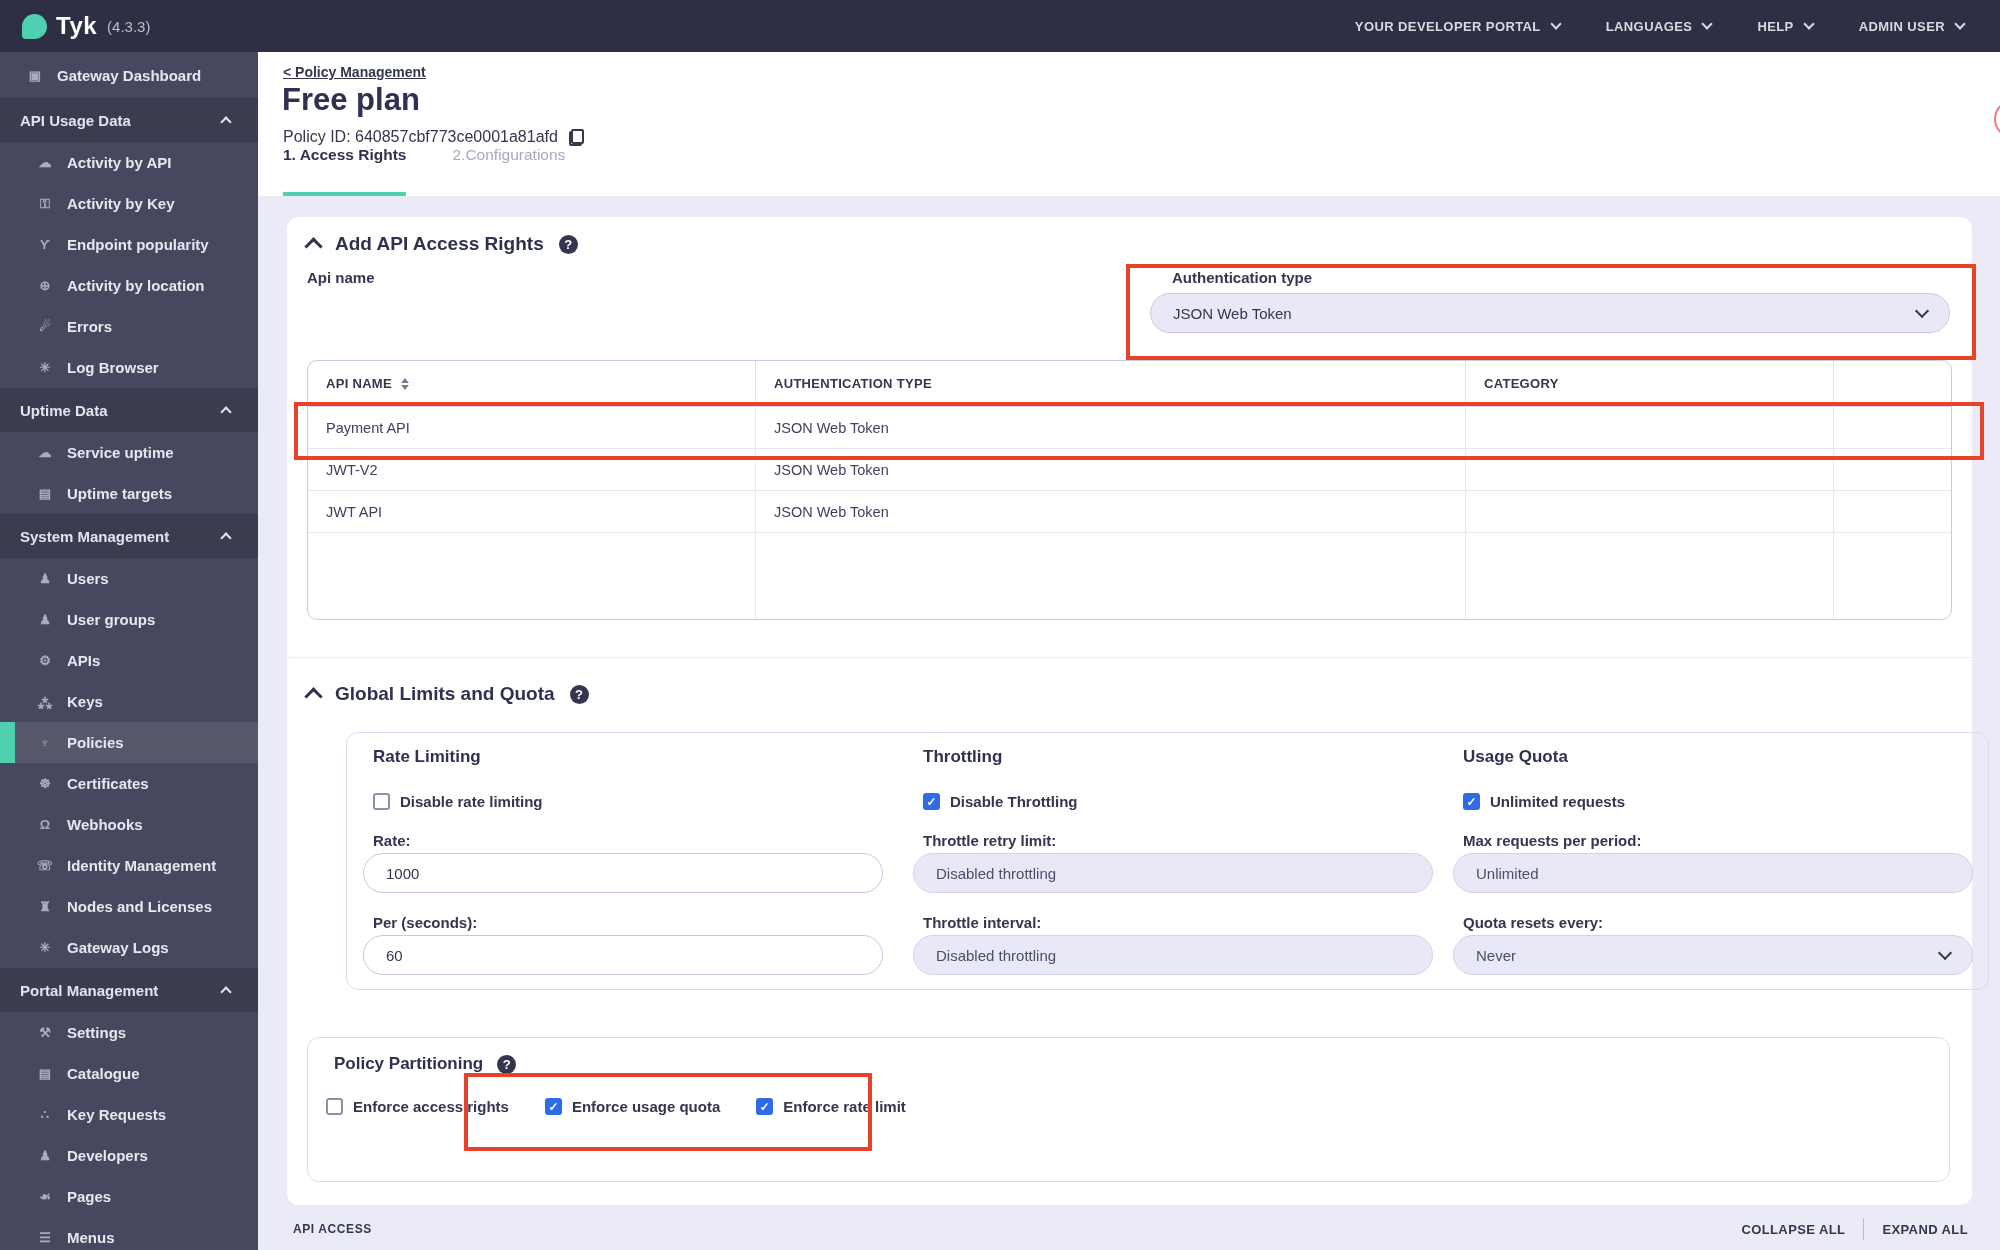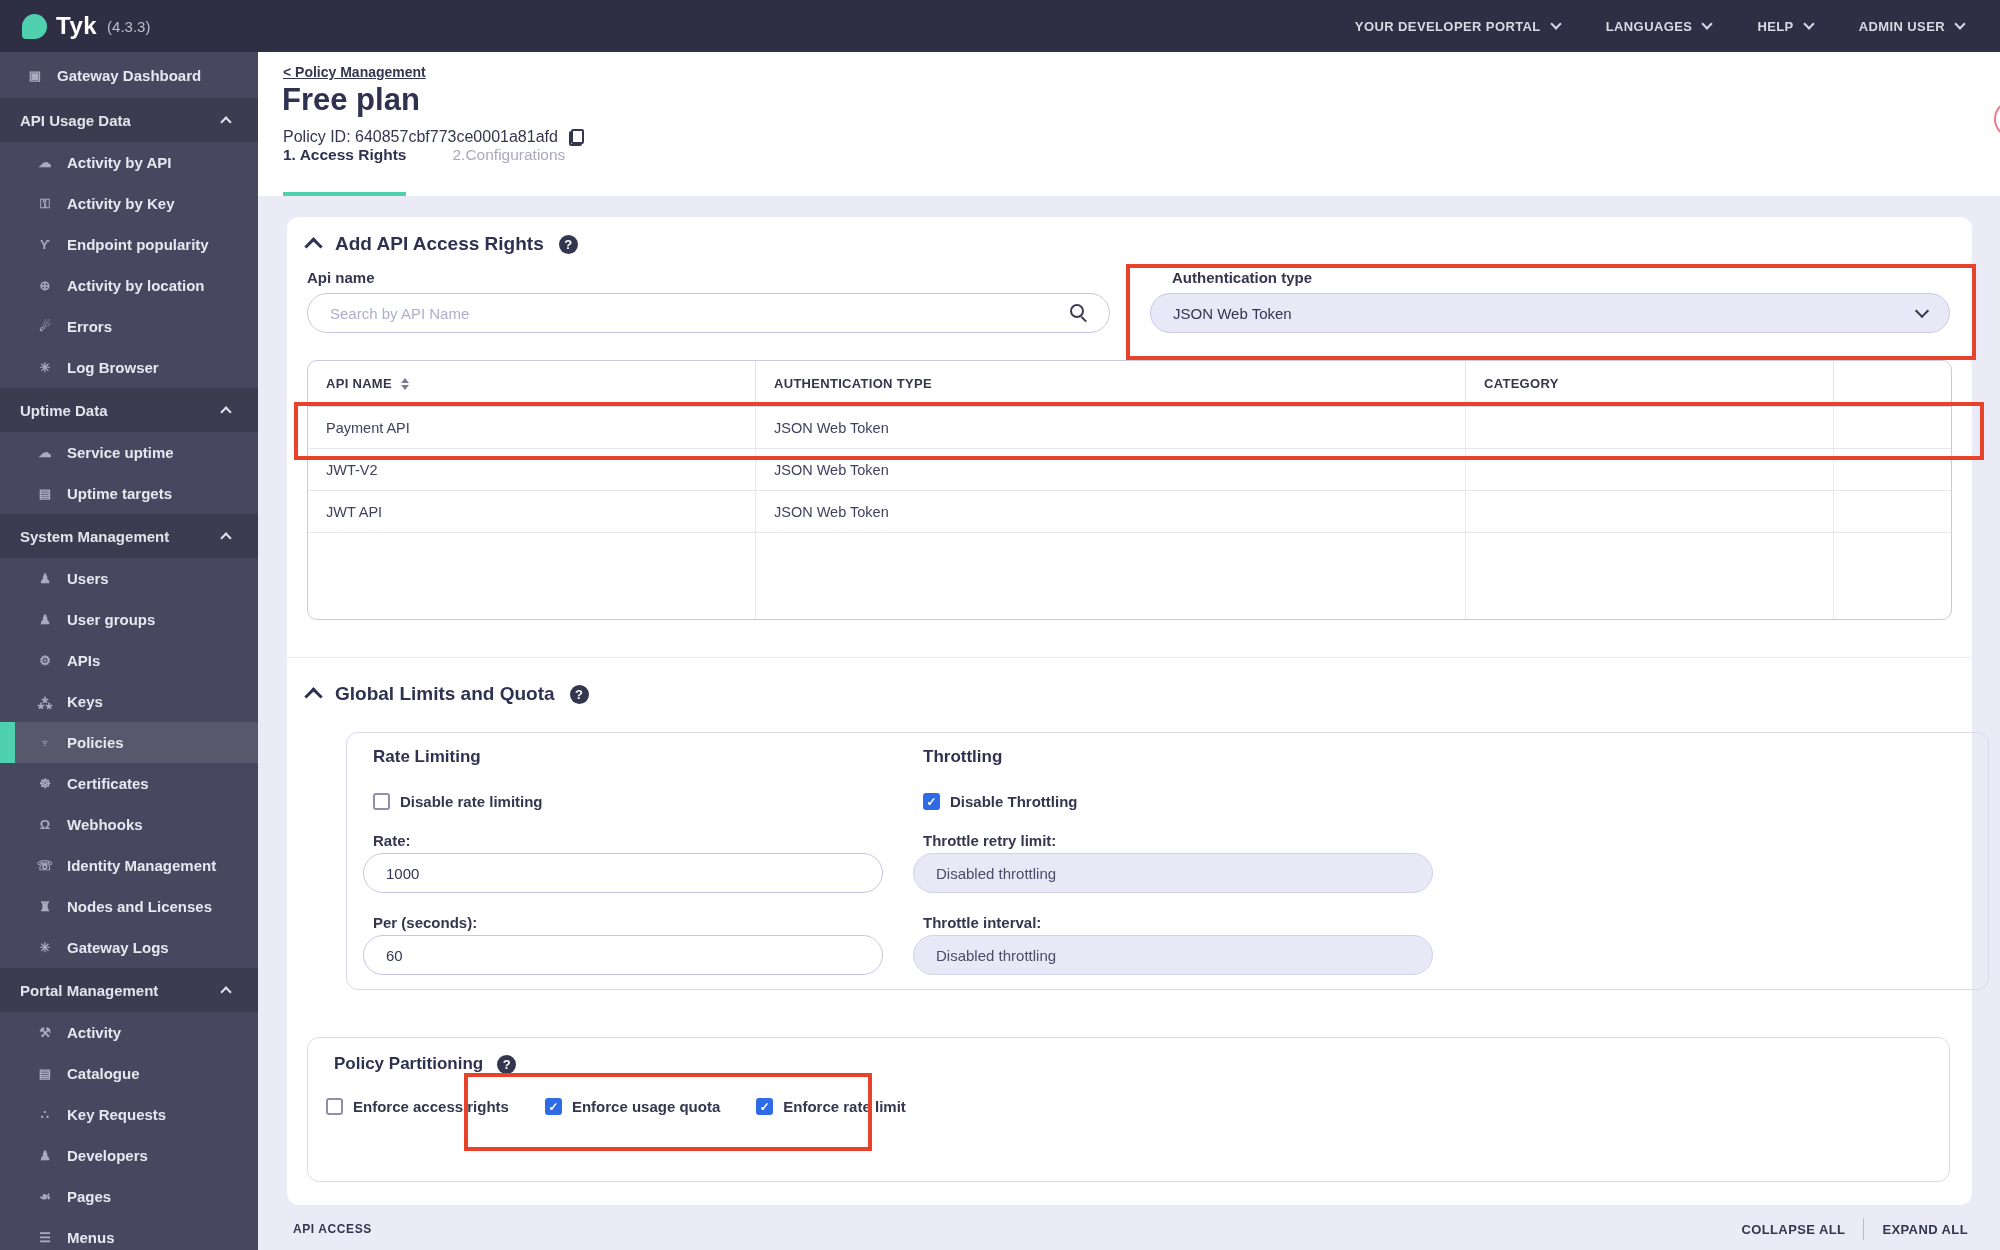--- a/index.html
+++ b/index.html
@@ -258,21 +258,21 @@
       <div class="side-item">
         <span class="ic">✳</span>
         <span>Gateway Logs</span>
       </div>
       <div class="side-section">
         <span>Portal Management</span>
         <span class="chev sm up"></span>
       </div>
       <div class="side-item">
         <span class="ic">⚒</span>
-        <span>Activity</span>
+        <span>Settings</span>
       </div>
       <div class="side-item">
         <span class="ic">▤</span>
         <span>Catalogue</span>
       </div>
       <div class="side-item">
         <span class="ic">∴</span>
         <span>Key Requests</span>
       </div>
       <div class="side-item">
@@ -308,24 +308,20 @@
 
   <div class="card">
 
     <div class="sec-head" style="left:20px;top:16px;">
       <span class="chev big up"></span>
       <h2>Add API Access Rights</h2>
       <span class="help"></span>
     </div>
 
     <div class="flabel" style="left:20px;top:52px;">Api name</div>
-    <div class="searchwrap">
-      <input class="input-pill" type="text" placeholder="Search by API Name" style="">
-      <span class="mag"></span>
-    </div>
 
     <div class="flabel" style="left:885px;top:52px;">Authentication type</div>
     <div class="authgroup">
       <div class="select-pill">
         <span>JSON Web Token</span>
         <span class="chev dk"></span>
       </div>
     </div>
 
     <div class="table">
@@ -389,20 +385,34 @@
         <div class="cb-row cbpos">
           <span class="cb checked"></span>
           <span>Disable Throttling</span>
         </div>
         <div class="lab1">Throttle retry limit:</div>
         <div class="field-dis f1 w100">Disabled throttling</div>
         <div class="lab2">Throttle interval:</div>
         <div class="field-dis f2 w100">Disabled throttling</div>
       </div>
 
+      <div class="lcol" style="left:1106px;">
+        <h3>Usage Quota</h3>
+        <div class="cb-row cbpos">
+          <span class="cb checked"></span>
+          <span>Unlimited requests</span>
+        </div>
+        <div class="lab1">Max requests per period:</div>
+        <div class="field-dis f1 w100">Unlimited</div>
+        <div class="lab2">Quota resets every:</div>
+        <div class="field-dis field-sel f2 w100">
+          <span>Never</span>
+          <span class="chev dk"></span>
+        </div>
+      </div>
     </div>
 
     <div class="box boxB">
       <h3>
         <span>Policy Partitioning</span>
         <span class="help"></span>
       </h3>
       <div class="partrow">
           <div class="cb-row">
             <span class="cb"></span>

